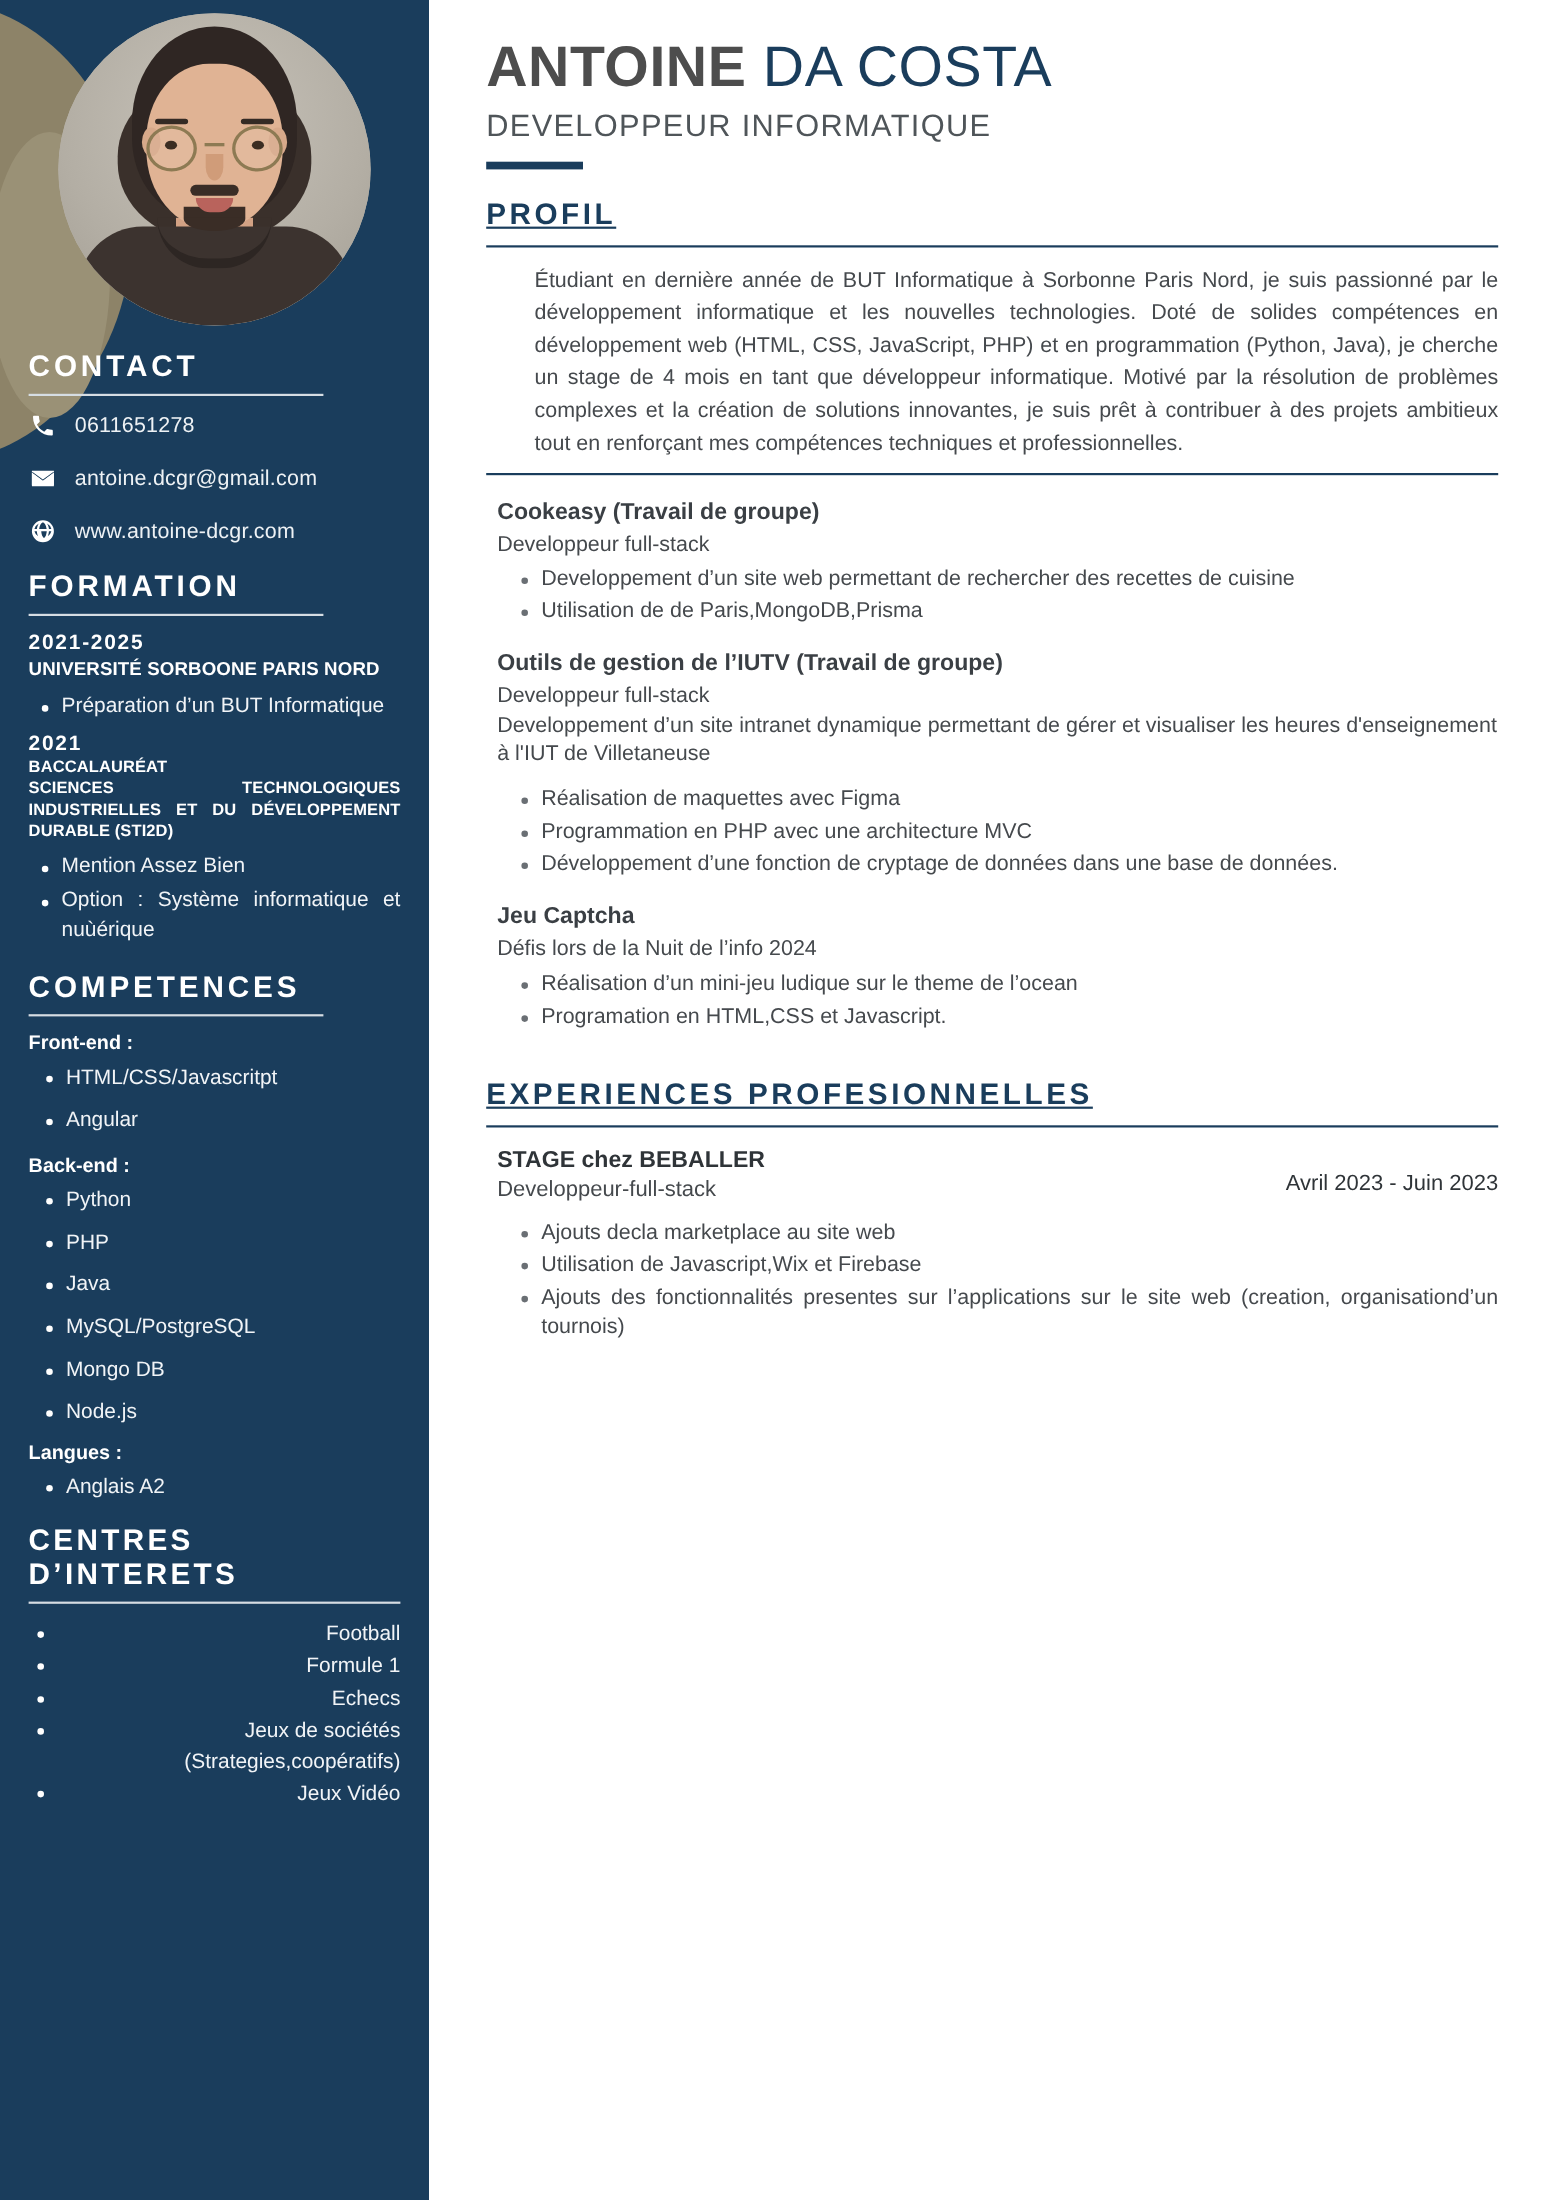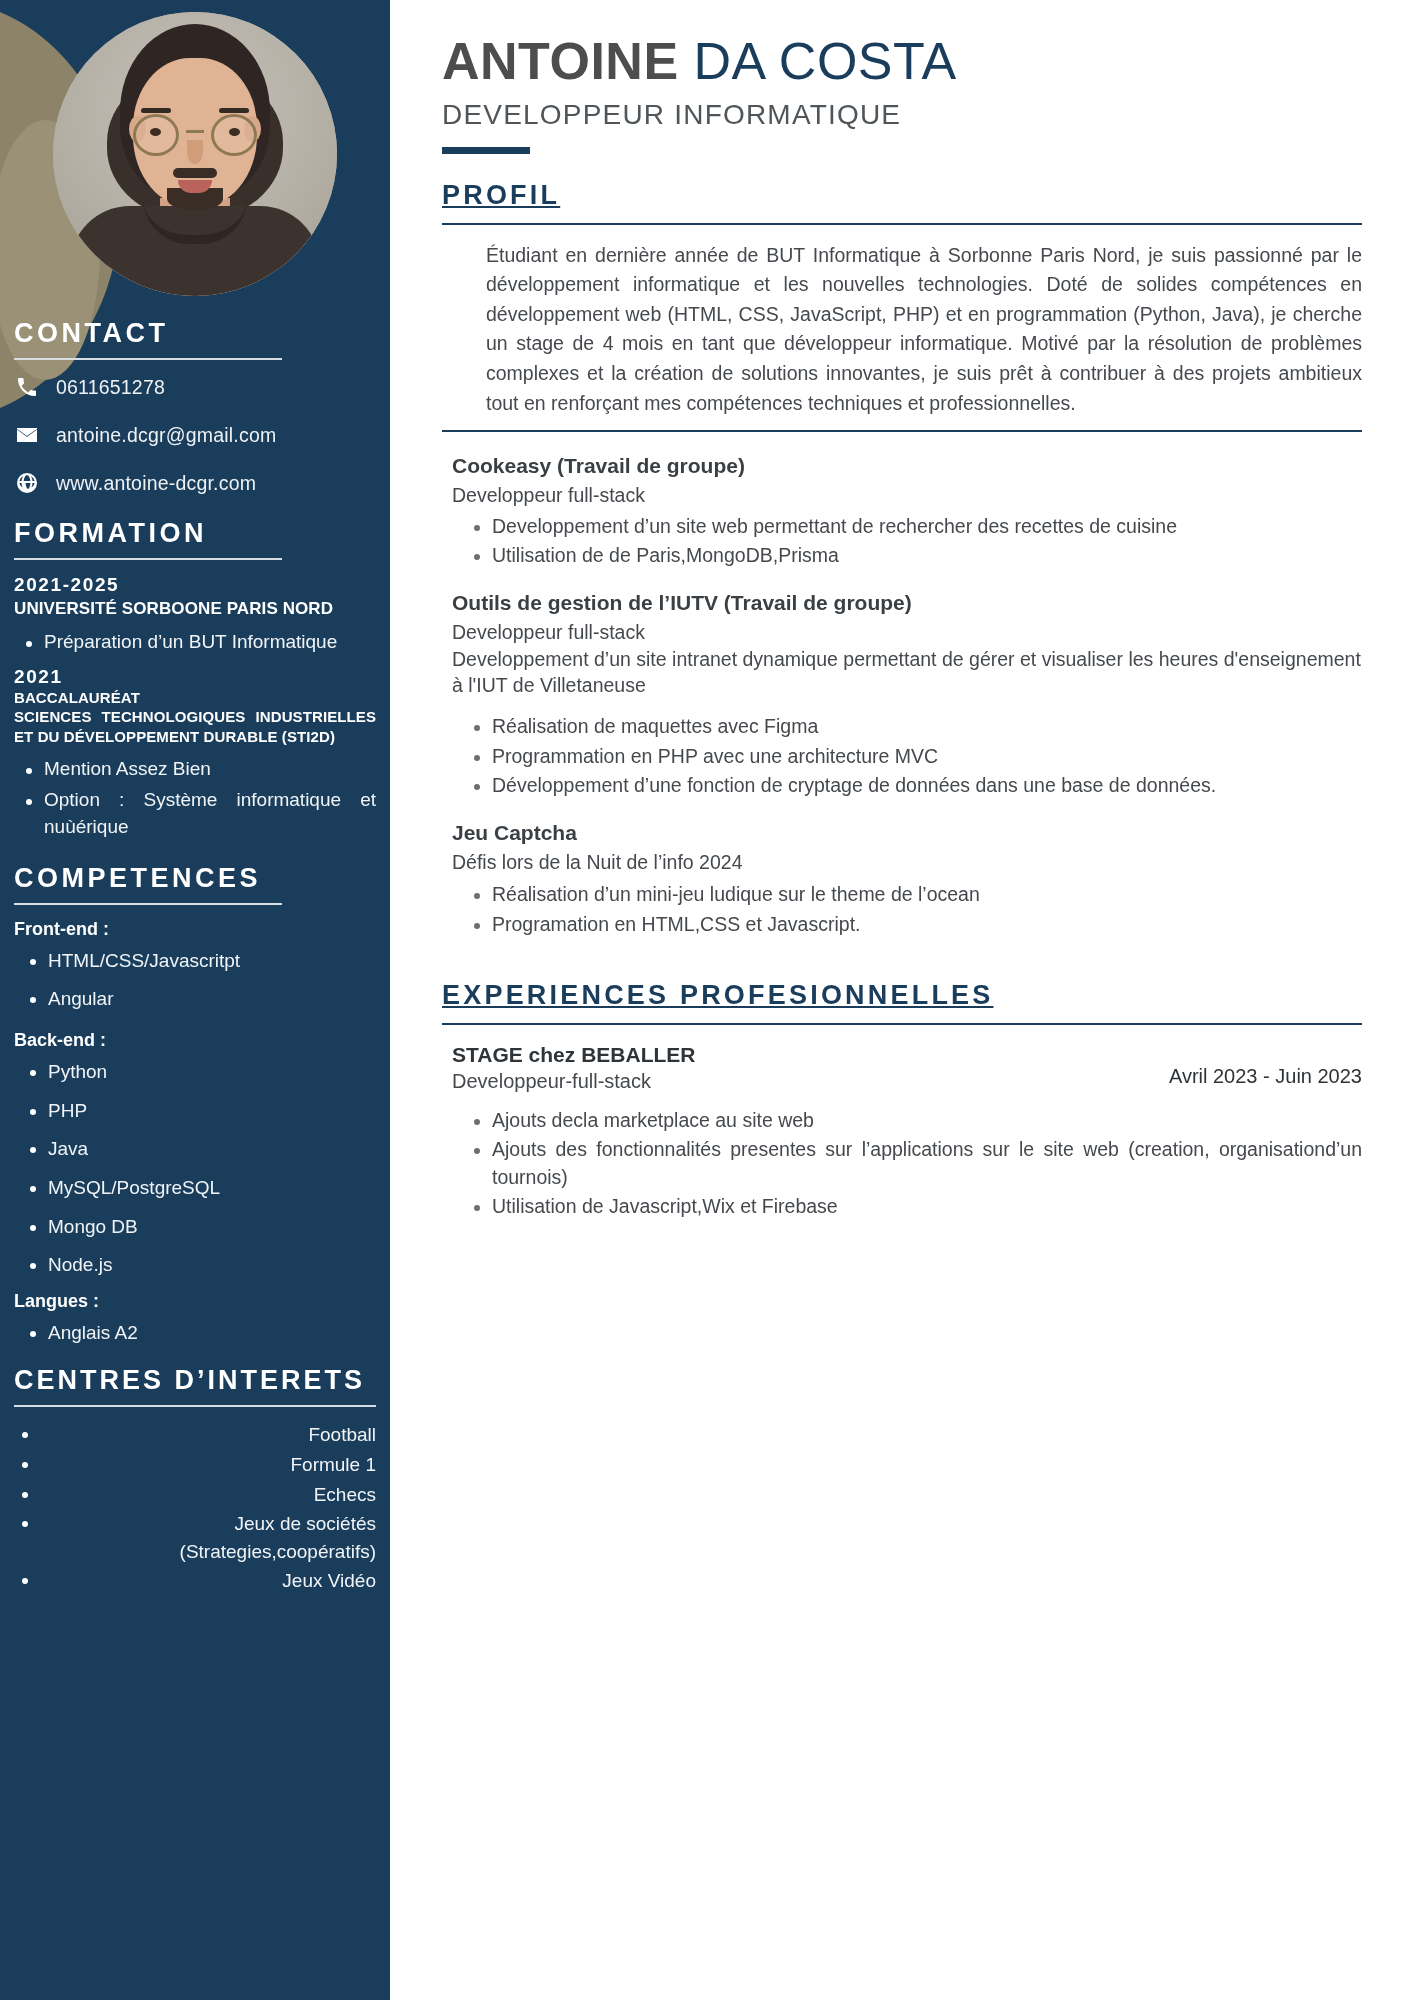--- a/index.html
+++ b/index.html
@@ -85,21 +85,21 @@
   .ph-beard{position:absolute;top:176px;left:50%;transform:translateX(-50%);
     width:56px;height:22px;border-radius:0 0 50% 50%;background:#3a2d26;z-index:4;}
   .ph-neck{position:absolute;top:186px;left:50%;transform:translateX(-50%);
     width:70px;height:60px;background:#d3a284;z-index:1;}
   .ph-shirt{position:absolute;bottom:0;left:50%;transform:translateX(-50%);
     width:250px;height:90px;border-radius:60px 60px 0 0;background:#3c332f;z-index:3;}
   .ph-collar{position:absolute;bottom:52px;left:50%;transform:translateX(-50%);
     width:104px;height:46px;border-radius:0 0 60px 60px;
     border-bottom:9px solid #2d2623;z-index:4;}
 
-  .side-inner { position:relative; z-index:3; padding:0 14px; }
+  .side-inner { position:relative; z-index:3; padding:0 26px; }
 
   .side-h {
     font-size:27px; font-weight:bold; letter-spacing:3.5px;
     color:#ffffff; margin-top:22px; margin-bottom:9px;
     font-family:"Liberation Sans", sans-serif;
   }
   .side-rule { height:2px; background:#d6dde3; margin-bottom:14px; }
   .side-rule.short { width:268px; }
 
   .contact-row { display:flex; align-items:center; gap:16px; margin-bottom:22px; }
@@ -363,19 +363,19 @@
     <div class="exp-block">
       <div class="exp-top">
         <div>
           <div class="exp-company">STAGE chez BEBALLER</div>
           <div class="exp-role">Developpeur-full-stack</div>
         </div>
         <div class="exp-dates">Avril 2023 - Juin 2023</div>
       </div>
       <ul class="proj-list" style="margin-top:14px;">
         <li>Ajouts decla marketplace au site web</li>
+        <li>Utilisation de Javascript,Wix et Firebase</li>
         <li>Ajouts des fonctionnalités presentes sur l’applications sur le site web (creation, organisationd’un tournois)</li>
-        <li>Utilisation de Javascript,Wix et Firebase</li>
       </ul>
     </div>
 
   </main>
 </div>
 
 </body></html>

